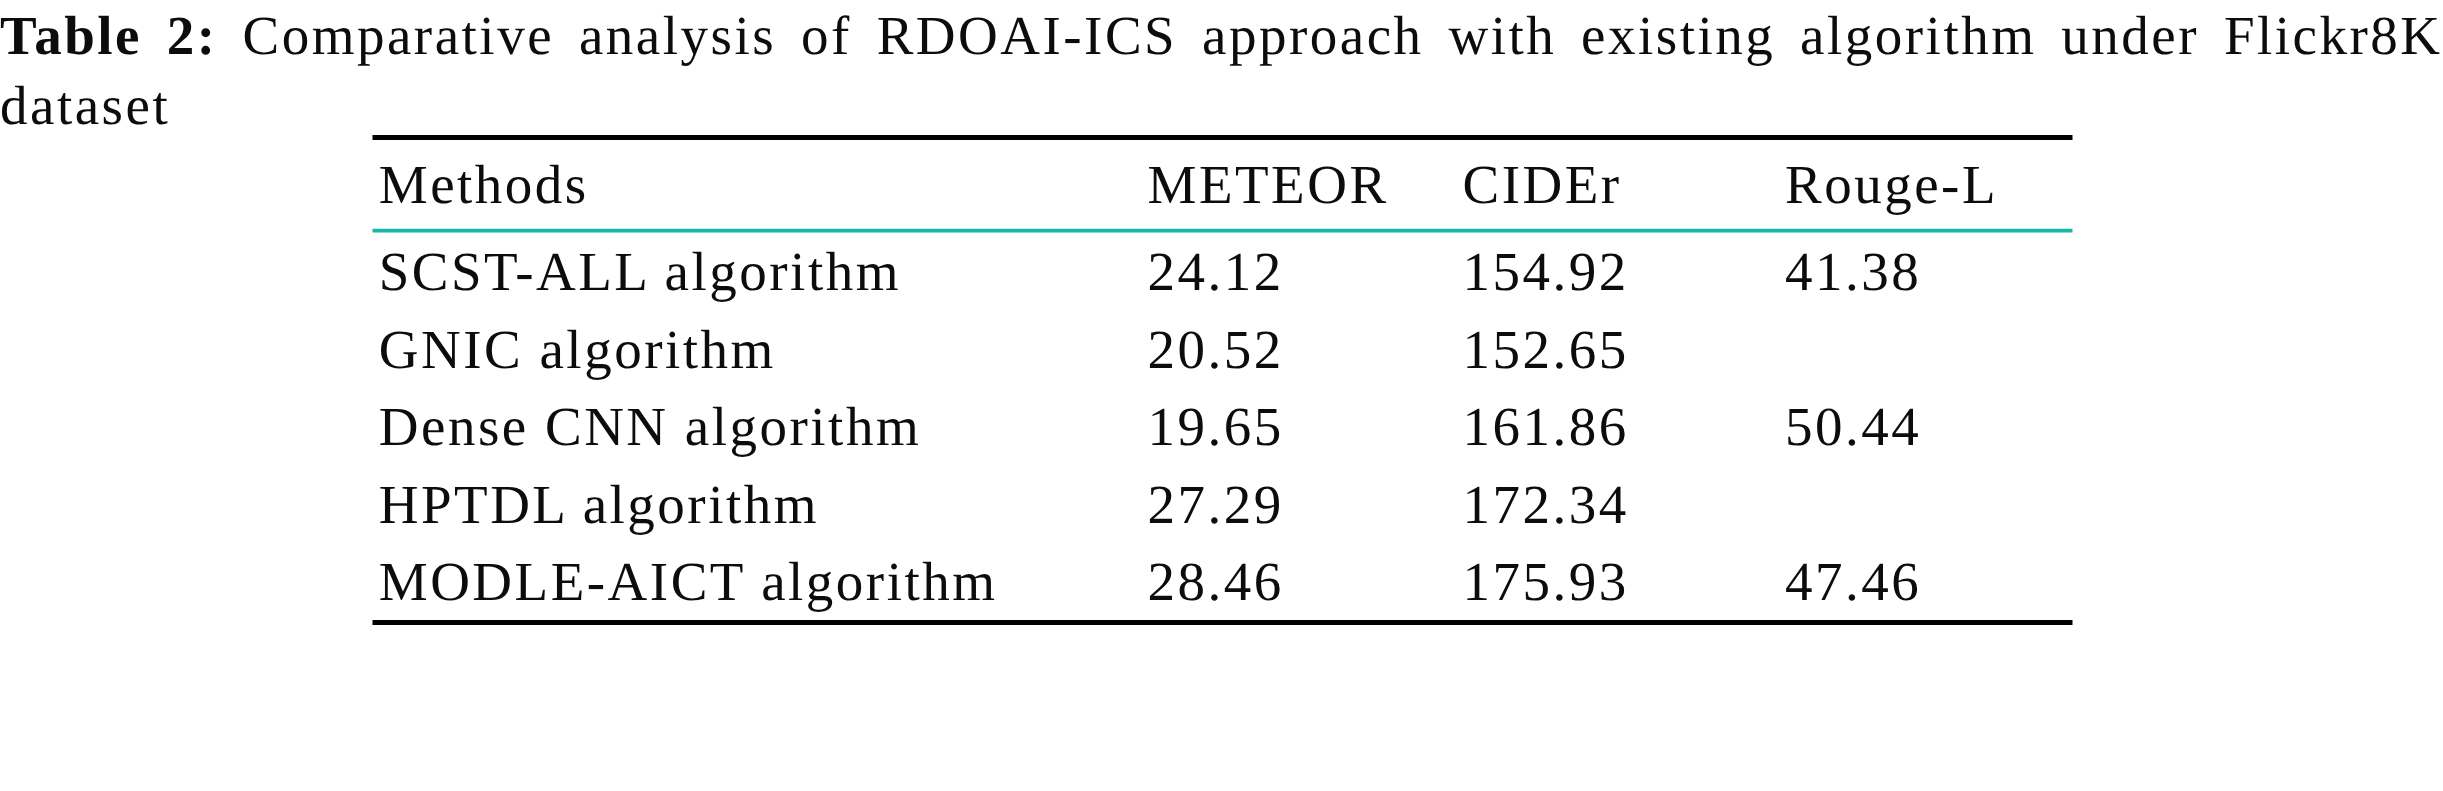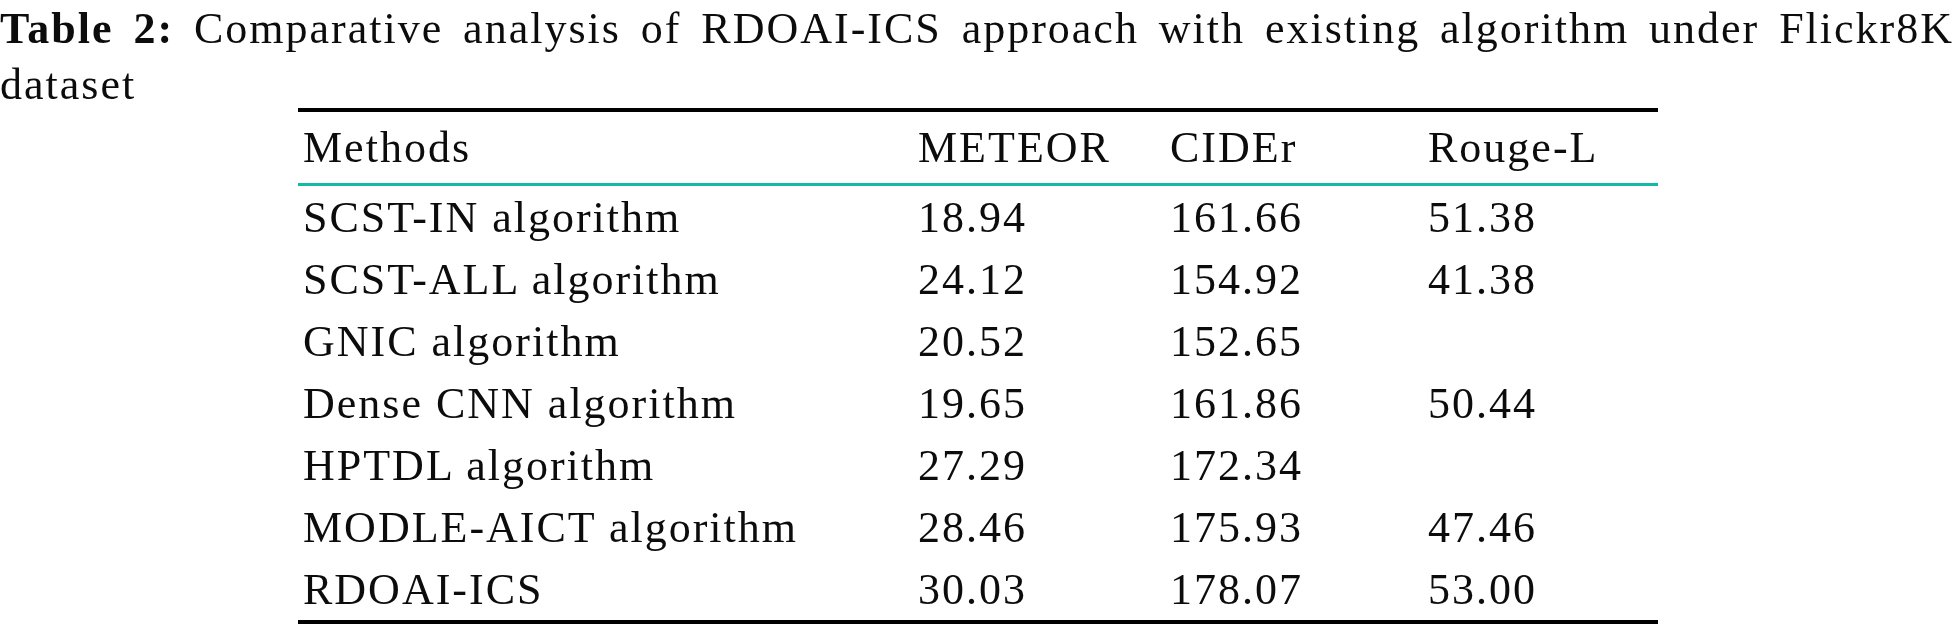--- a/index.html
+++ b/index.html
@@ -93,26 +93,20 @@
 
     <div class="thead">
       <div class="cell first">Methods</div>
       <div class="cell">METEOR</div>
       <div class="cell">CIDEr</div>
       <div class="cell">Rouge-L</div>
     </div>
 
     <div class="tbody">
 
-      <div class="trow">
-        <div class="cell first">SCST-IN algorithm</div>
-        <div class="cell">18.94</div>
-        <div class="cell">161.66</div>
-        <div class="cell">51.38</div>
-      </div>
 
       <div class="trow">
         <div class="cell first">SCST-ALL algorithm</div>
         <div class="cell">24.12</div>
         <div class="cell">154.92</div>
         <div class="cell">41.38</div>
       </div>
 
       <div class="trow">
         <div class="cell first">GNIC algorithm</div>
@@ -133,23 +127,17 @@
         <div class="cell">172.34</div>
       </div>
 
       <div class="trow">
         <div class="cell first">MODLE-AICT algorithm</div>
         <div class="cell">28.46</div>
         <div class="cell">175.93</div>
         <div class="cell">47.46</div>
       </div>
 
-      <div class="trow">
-        <div class="cell first">RDOAI-ICS</div>
-        <div class="cell">30.03</div>
-        <div class="cell">178.07</div>
-        <div class="cell">53.00</div>
-      </div>
 
     </div>
   </div>
 
 </div>
 
 </body></html>

